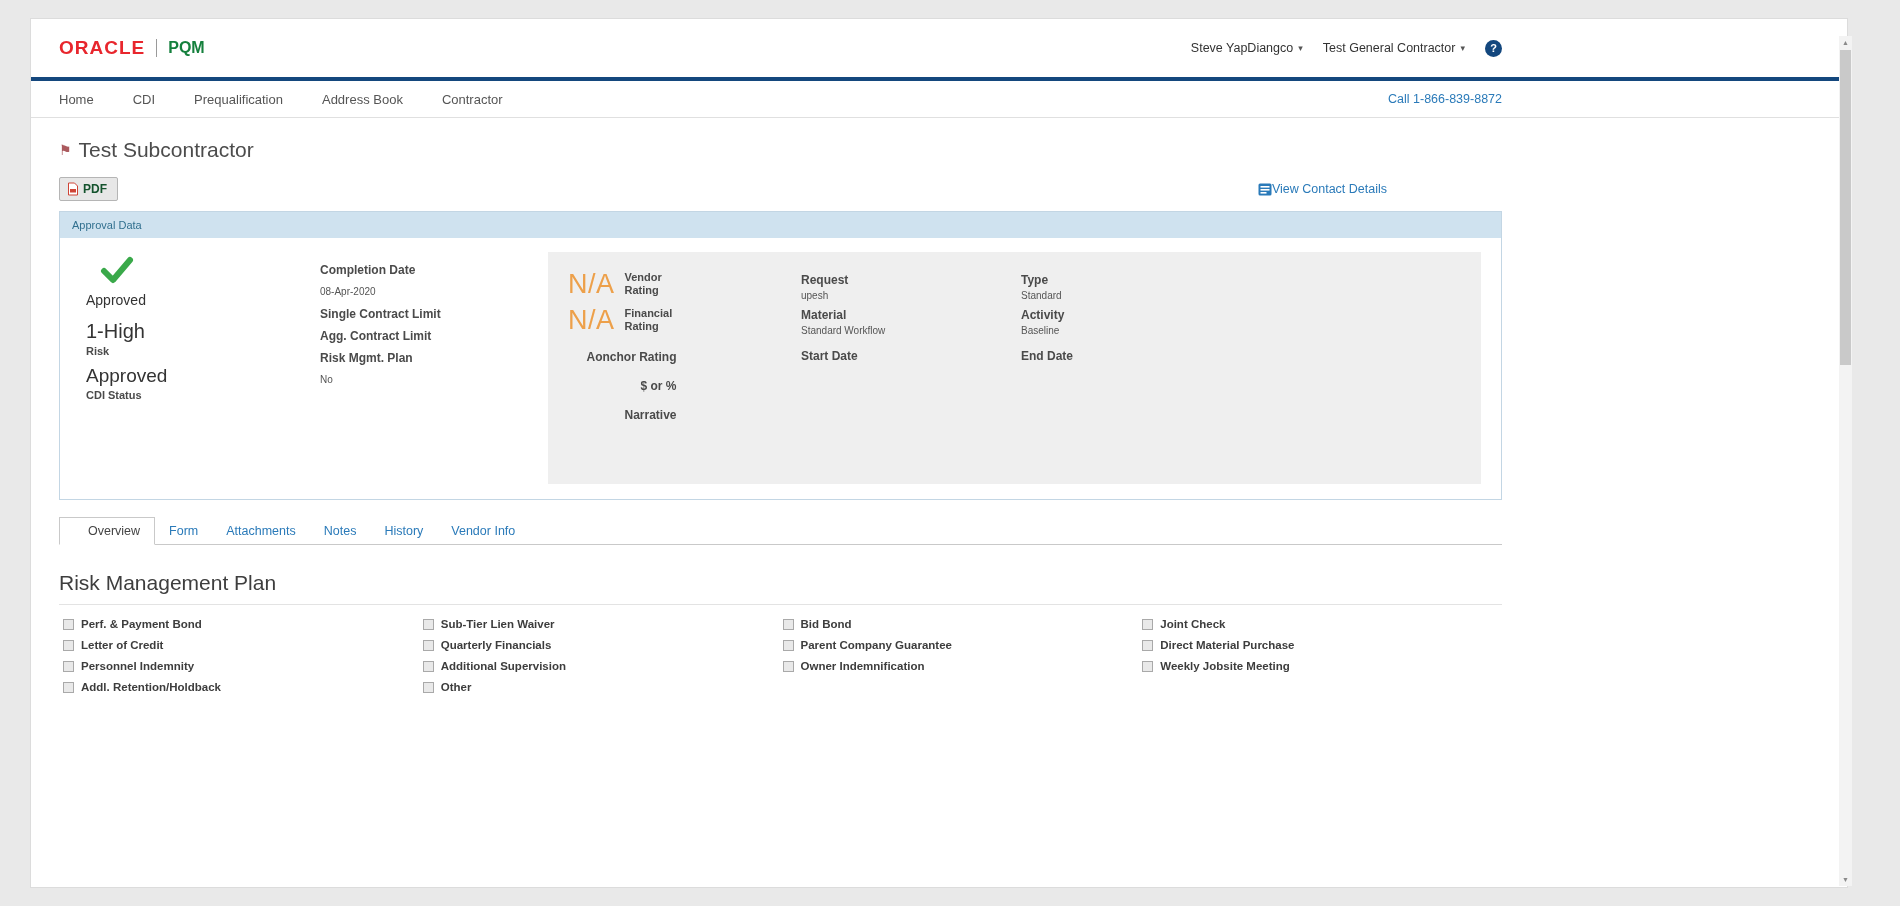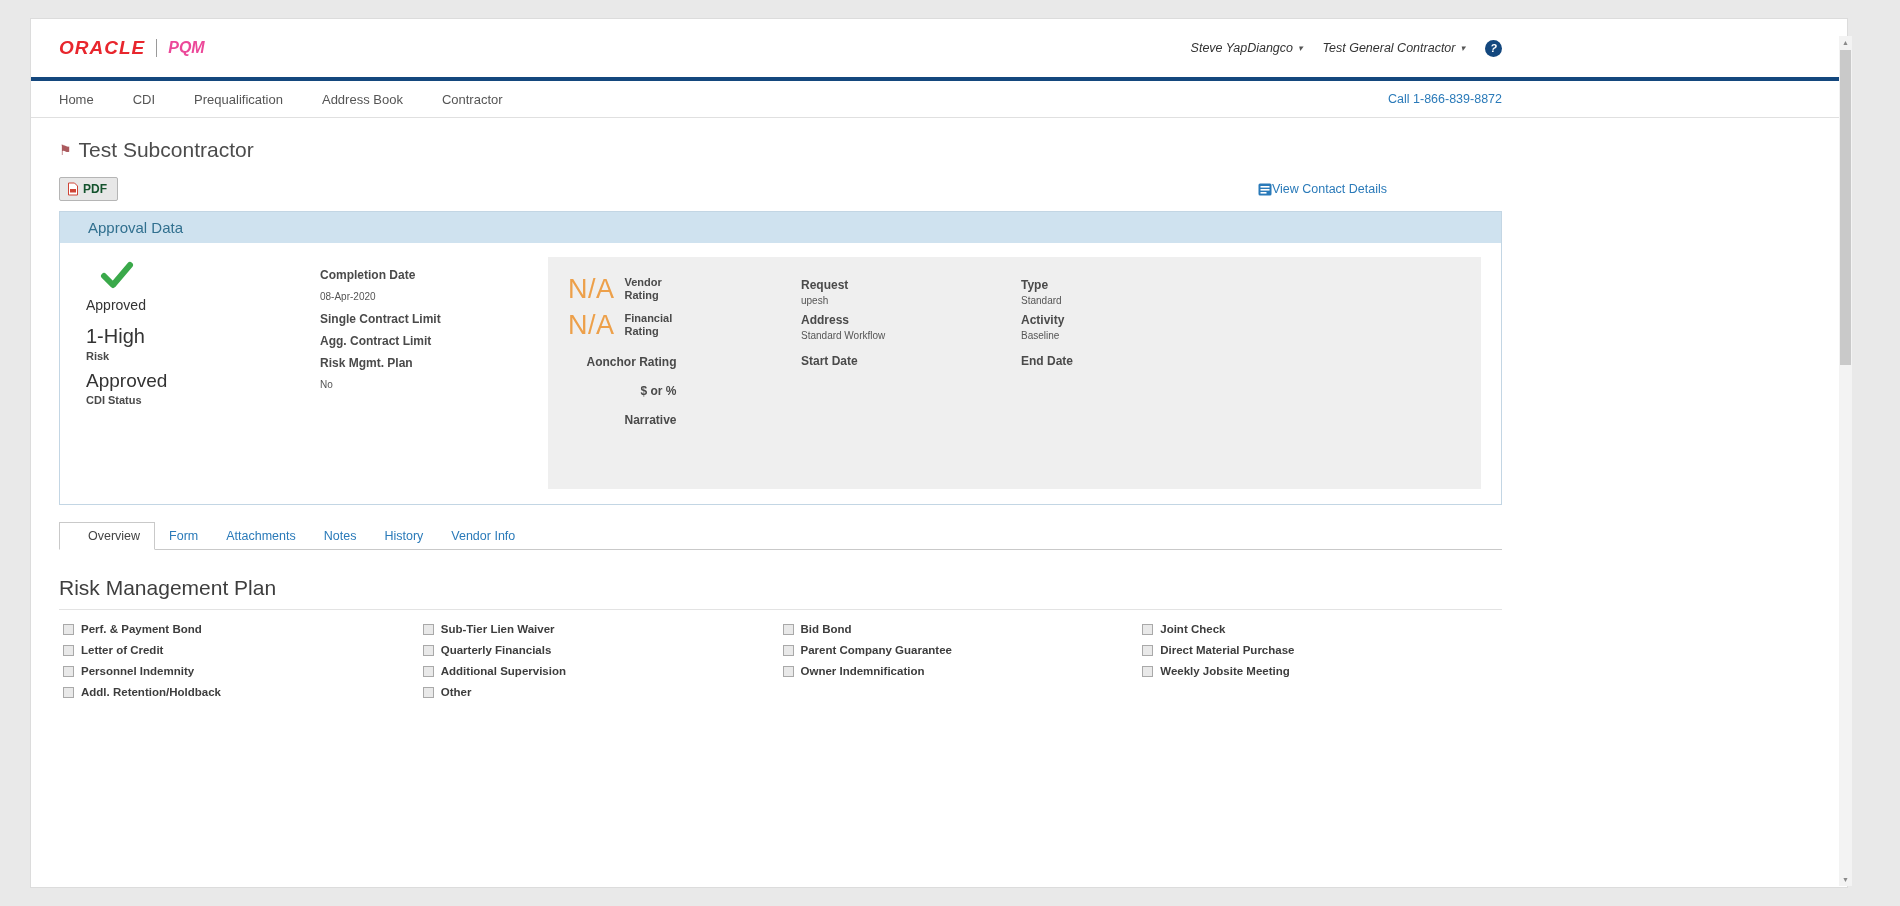--- a/index.html
+++ b/index.html
@@ -11,24 +11,24 @@
     position: relative;
     overflow: hidden;
   }
   .card {
     position: absolute; left: 30px; top: 18px;
     width: 1818px; height: 870px;
     background: #fff; border: 1px solid #dcdcdc;
   }
   
   .hdr { height: 58px; padding: 0 28px; display: flex; align-items: center; }
-  .hdr-inner { width: 1443px; display: flex; align-items: center; font-style: italic; }
+  .hdr-inner { width: 1443px; display: flex; align-items: center; }
   .brand { color: #e8262d; font-weight: bold; font-size: 19px; letter-spacing: 1px; }
   .brand-sep { width: 1px; height: 18px; background: #9a9a9a; margin: 0 11px; }
-  .app-name { font-size: 16px; font-weight: bold; color: #ec4899; }
+  .app-name { font-size: 16px; font-weight: bold; color: #15803d; }
   .hdr-right { margin-left: auto; display: flex; align-items: center; gap: 20px; font-size: 12.5px; color: #333; }
   .menu-link { cursor: pointer; display: flex; align-items: center; gap: 5px; }
   .caret { font-size: 9px; color: #555; }
   .help {
     width: 17px; height: 17px; border-radius: 50%;
     background: #13477e; color: #fff; font-size: 11px; font-weight: bold;
     display: flex; align-items: center; justify-content: center; cursor: pointer;
   }
   .navy-line { height: 4px; background: #14477d; }
   
@@ -47,21 +47,21 @@
     padding: 4px 10px 4px 7px; font-size: 12px; font-weight: bold; color: #14532d;
     font-family: "Liberation Sans", sans-serif; cursor: pointer;
   }
   .view-contact {
     margin-left: auto; margin-right: 115px;
     color: #2a7ab9; font-size: 12.5px; text-decoration: none;
     display: flex; align-items: center; cursor: pointer;
   }
   
   .panel { margin: 10px 28px 0; width: 1443px; border: 1px solid #c3d6e4; }
-  .panel-hdr { background: #cfe2ef; color: #31708f; font-size: 15px; padding: 7px 28px; }
+  .panel-hdr { background: #cfe2ef; color: #31708f; font-size: 11px; padding: 7px 12px; }
   .panel-body { position: relative; height: 261px; background: #fff; }
   .status-col { position: absolute; left: 26px; top: 18px; }
   .big-check { margin-left: 14px; margin-bottom: 8px; display: block; }
   .status-text { font-size: 14px; color: #333; }
   .risk-val { font-size: 20px; color: #333; margin-top: 12px; }
   .small-label { font-size: 11px; font-weight: bold; color: #4a4a4a; margin-top: 2px; }
   .cdi-val { font-size: 19px; color: #333; margin-top: 8px; }
   .fields-col { position: absolute; left: 260px; top: 24px; font-size: 12px; }
   .fline { margin-bottom: 6px; }
   .flabel { font-weight: bold; color: #4a4a4a; line-height: 16px; font-size: 12px; }
@@ -199,21 +199,21 @@
           <div class="flabel a-extra">$ or %</div>
           <div class="flabel a-extra">Narrative</div>
         </div>
 
         <div class="gcol gcol-b">
           <div class="gslot">
             <div class="flabel">Request</div>
             <div class="fvalue">upesh</div>
           </div>
           <div class="gslot">
-            <div class="flabel">Address</div>
+            <div class="flabel">Material</div>
             <div class="fvalue">Standard Workflow</div>
           </div>
           <div class="gslot gslot3">
             <div class="flabel">Start Date</div>
           </div>
         </div>
 
         <div class="gcol gcol-c">
           <div class="gslot">
             <div class="flabel">Type</div>

